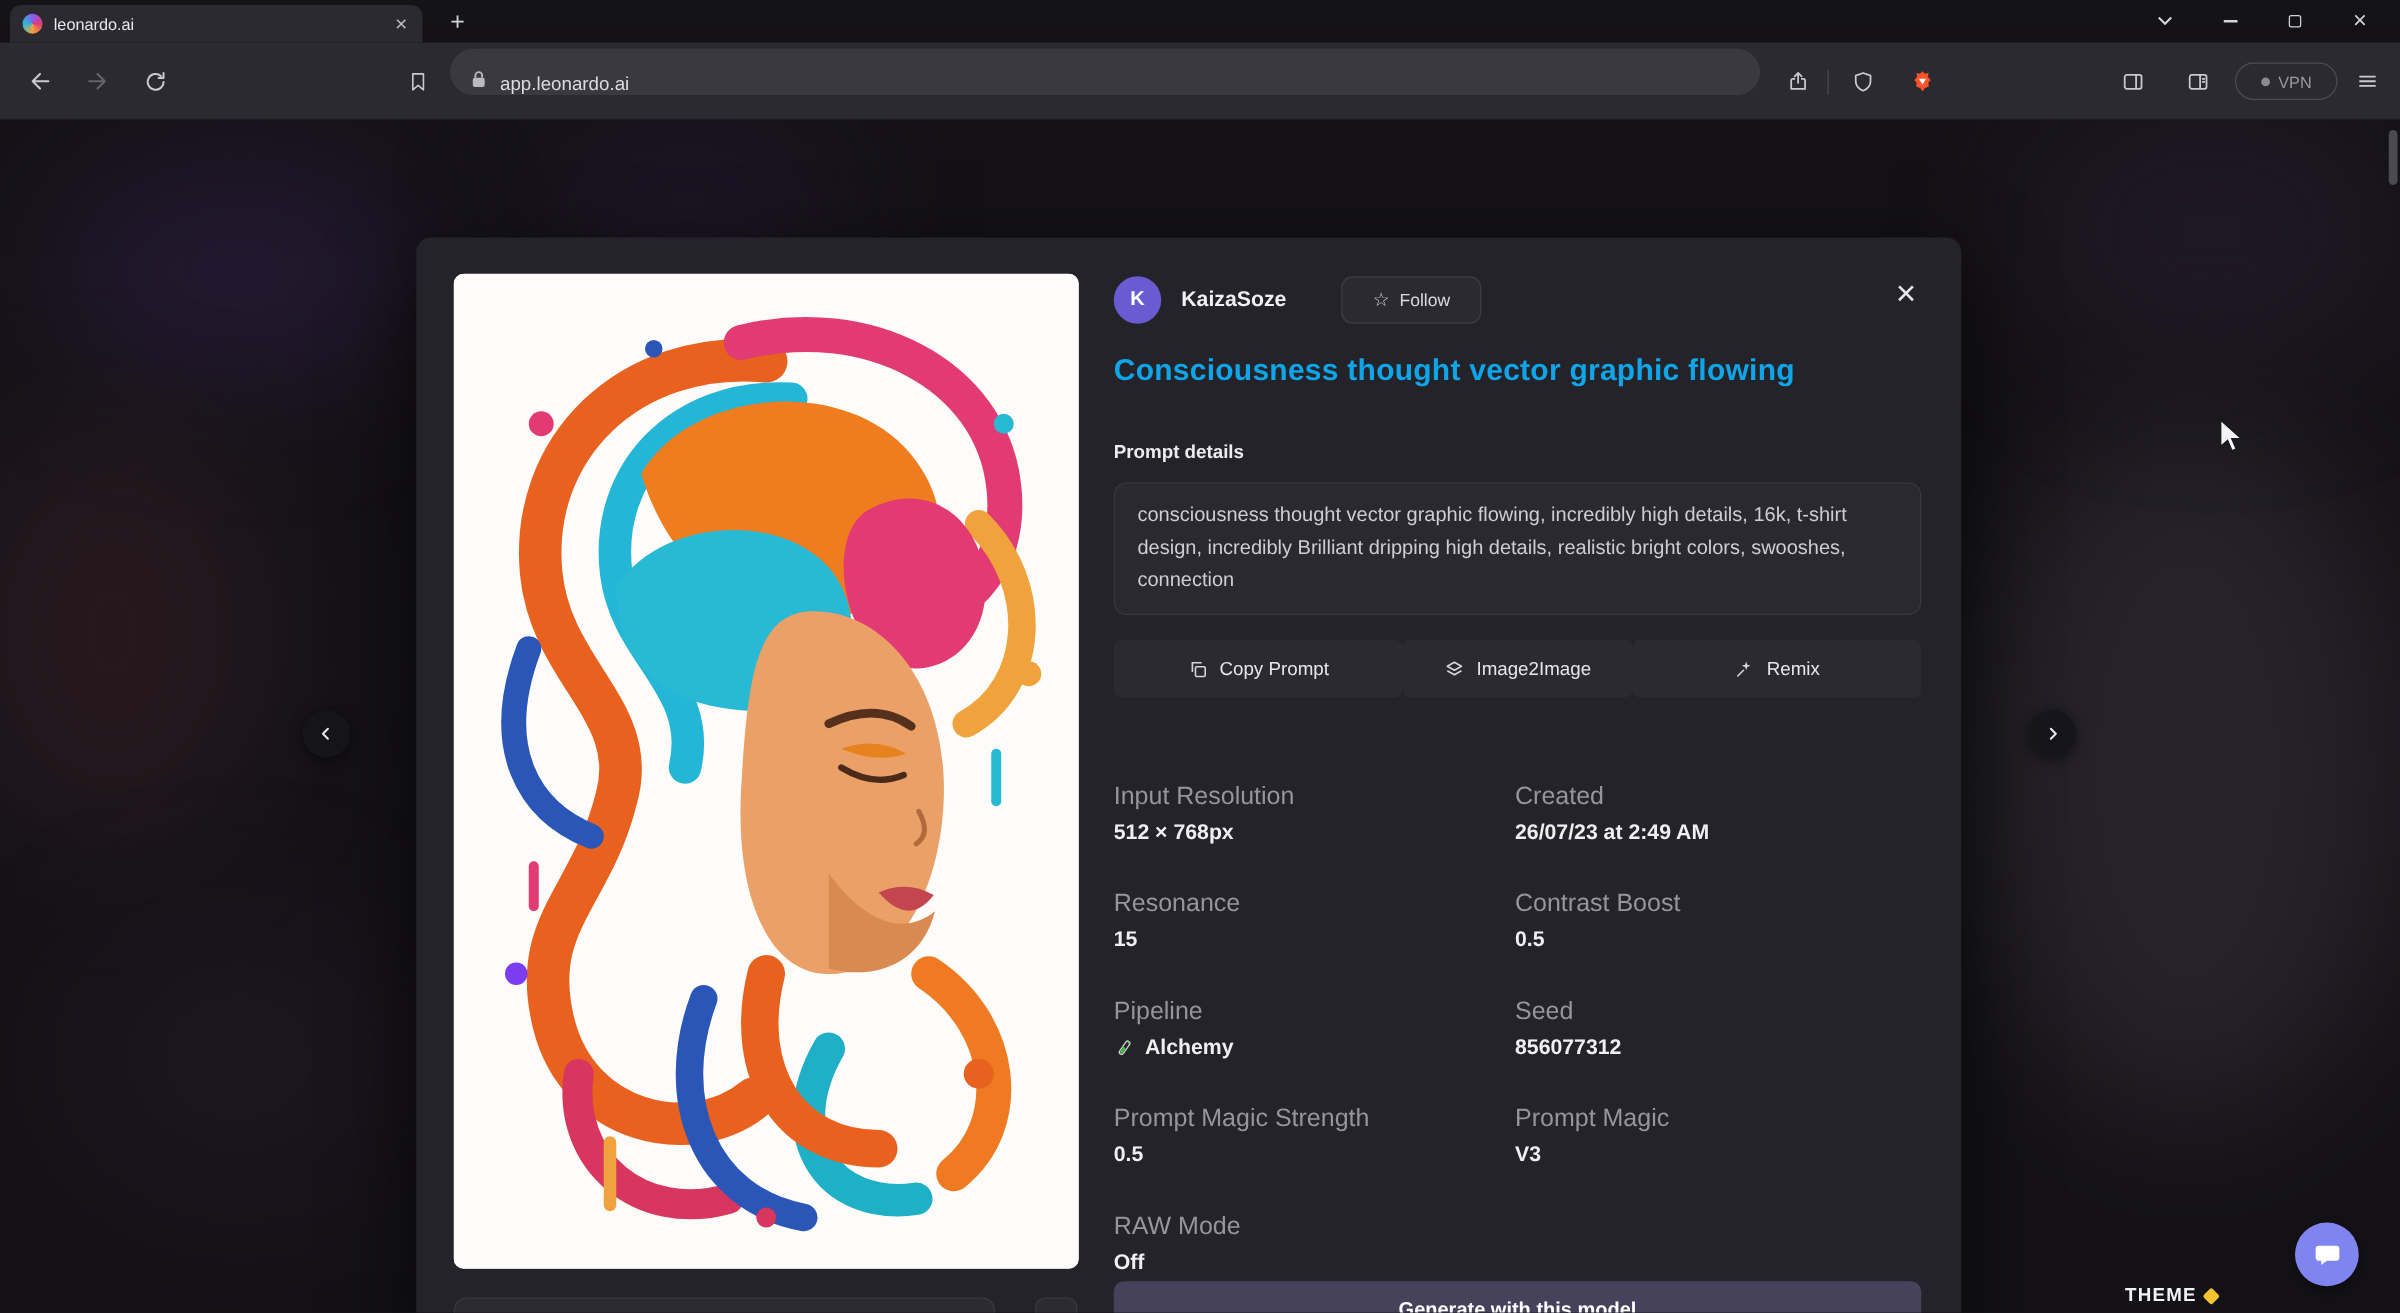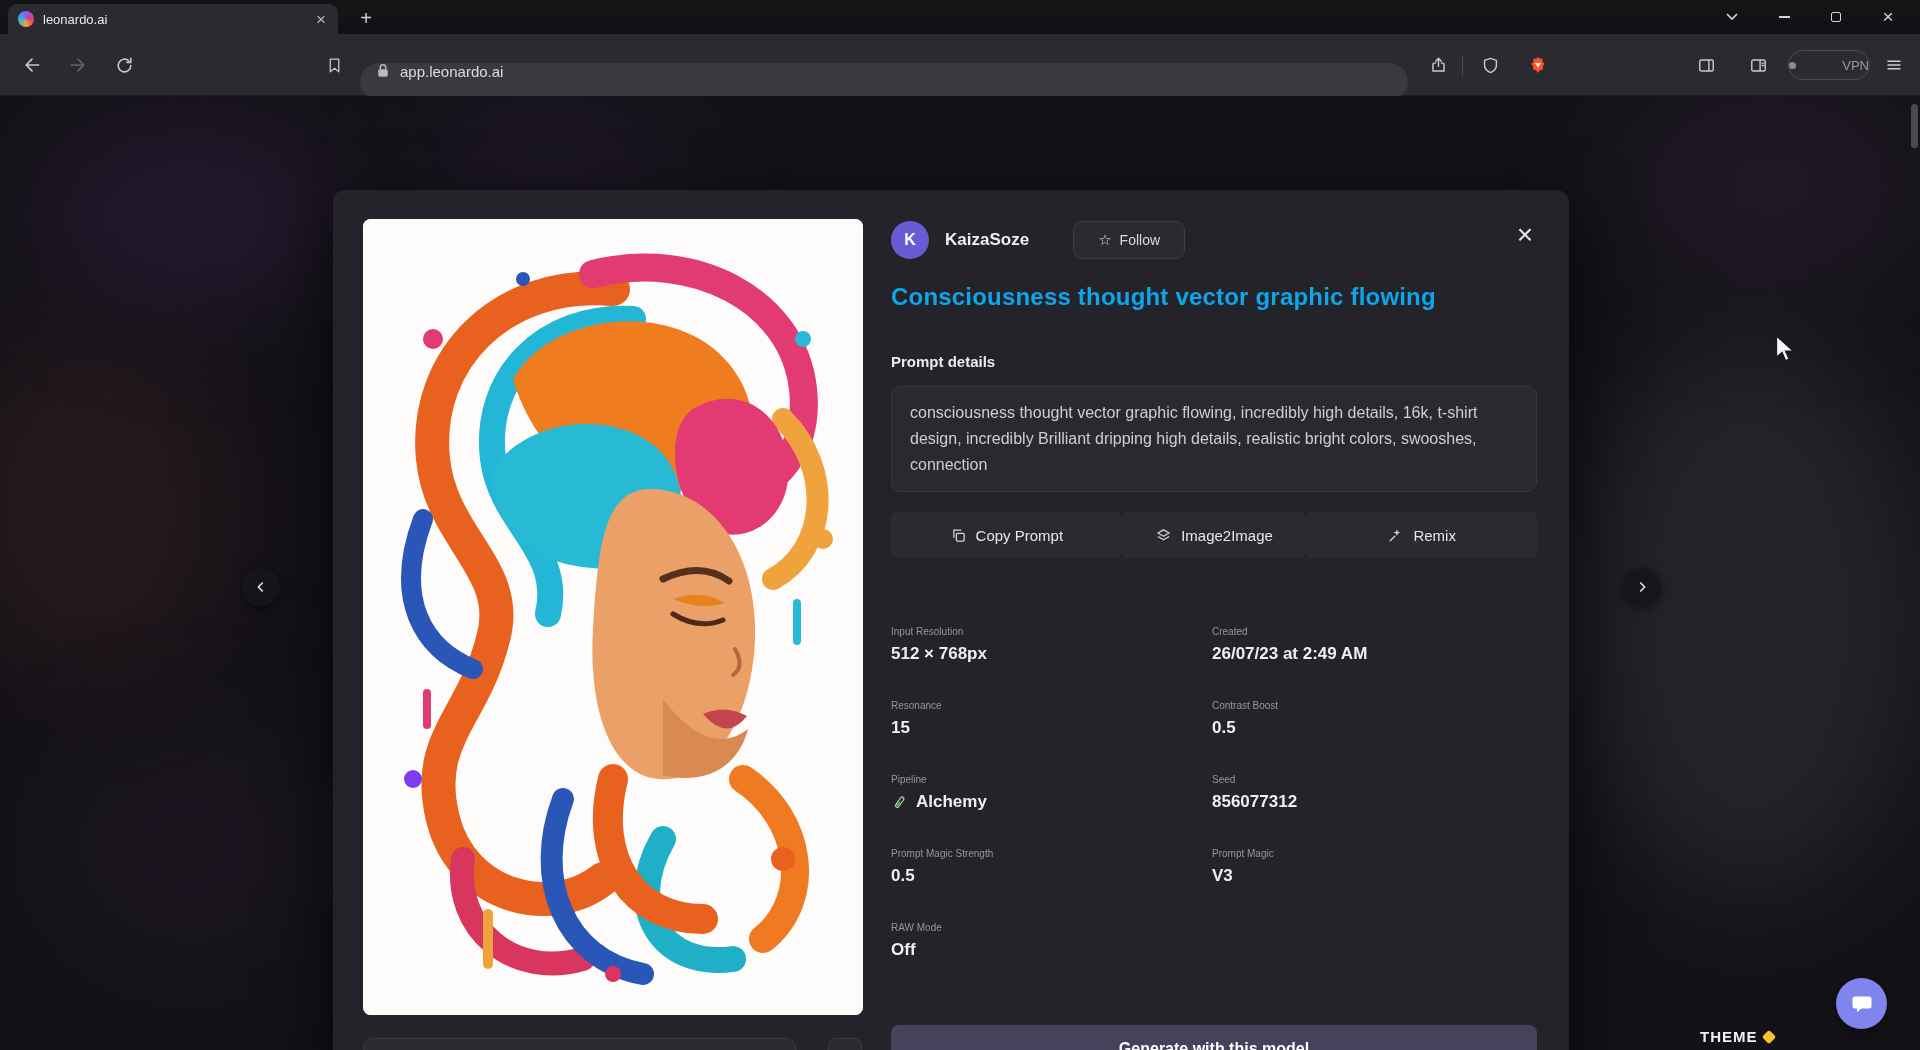--- a/index.html
+++ b/index.html
@@ -24,26 +24,26 @@
   .wmax { width:10px; height:10px; border:1.6px solid #d3d3d8; border-radius:2px; }
   .wmin { width:11px; height:1.8px; background:#d3d3d8; }
   .wclose { font-size:19px; }
 
   
   .toolbar { position:absolute; left:0; top:34px; width:1920px; height:62px; background:#2b2a30;
     border-bottom:1px solid #1b1a1e; }
   .tbtn { position:absolute; top:13px; width:36px; height:36px; border-radius:8px; color:#c9c9cf;
     display:flex; align-items:center; justify-content:center; }
   .tbtn.dim { color:#63636a; }
-  .urlbar { position:absolute; left:360px; top:29px; width:1048px; height:37px; background:#3a3940;
-    border-radius:19px; display:flex; align-items:flex-start; padding:0 16px; gap:10px; }
+  .urlbar { position:absolute; left:360px; top:5px; width:1048px; height:37px; background:#3a3940;
+    border-radius:19px; display:flex; align-items:flex-end; padding:0 16px; gap:10px; }
   .url-text { color:#dcdce0; font-size:15px; }
   .tool-sep { position:absolute; left:1462px; top:22px; width:1px; height:20px; background:#4a4950; }
   .vpn-pill { position:absolute; left:1788px; top:16px; width:82px; height:30px; border:1px solid #4c4b52;
-    border-radius:15px; display:flex; align-items:center; justify-content:space-between; gap:7px;
+    border-radius:15px; display:flex; align-items:center; justify-content:center; gap:7px;
     color:#9a99a1; font-size:13px; }
   .vpn-dot { width:7px; height:7px; border-radius:50%; background:#8a8a92; }
 
   
   .content { position:absolute; left:0; top:96px; width:1920px; height:954px; overflow:hidden;
     background:#141217; }
   .blob { position:absolute; border-radius:50%; filter:blur(55px); }
 
   
   .modal { position:absolute; left:333px; top:94px; width:1236px; height:1000px; background:#242329;
@@ -72,21 +72,21 @@
   .prompt-label { margin-top:42px; color:#ececef; font-size:15px; font-weight:bold; }
   .prompt-box { margin-top:16px; background:#2a2930; border:1px solid #39383f; border-radius:10px;
     padding:13px 18px; color:#cdcdd3; font-size:16px; line-height:26px; }
 
   .actions { margin-top:20px; display:flex; height:46px; }
   .act-btn { background:#2b2a31; border-radius:6px; display:flex; align-items:center; justify-content:center;
     gap:9px; color:#e6e6ea; font-size:15px; }
   .act-copy { flex:1.25; } .act-i2i { flex:1; } .act-remix { flex:1.25; }
 
   .details-grid { margin-top:68px; display:grid; grid-template-columns:321px 1fr; row-gap:36px; }
-  .d-label { color:#96959d; font-size:10px; }
+  .d-label { color:#96959d; font-size:20px; }
   .d-value { margin-top:7px; color:#efeff2; font-size:17px; font-weight:bold; display:flex;
     align-items:center; gap:8px; }
 
   .generate-btn { position:absolute; left:558px; top:835px; width:646px; height:48px; border-radius:8px;
     background:#46425c; color:#fff; font-size:16px; font-weight:bold; display:flex; align-items:center;
     justify-content:center; }
 
   
   .nav-arrow { position:absolute; width:38px; height:38px; border-radius:50%; background:rgba(22,21,26,.92);
     display:flex; align-items:center; justify-content:center; box-shadow:0 2px 10px rgba(0,0,0,.5); }

